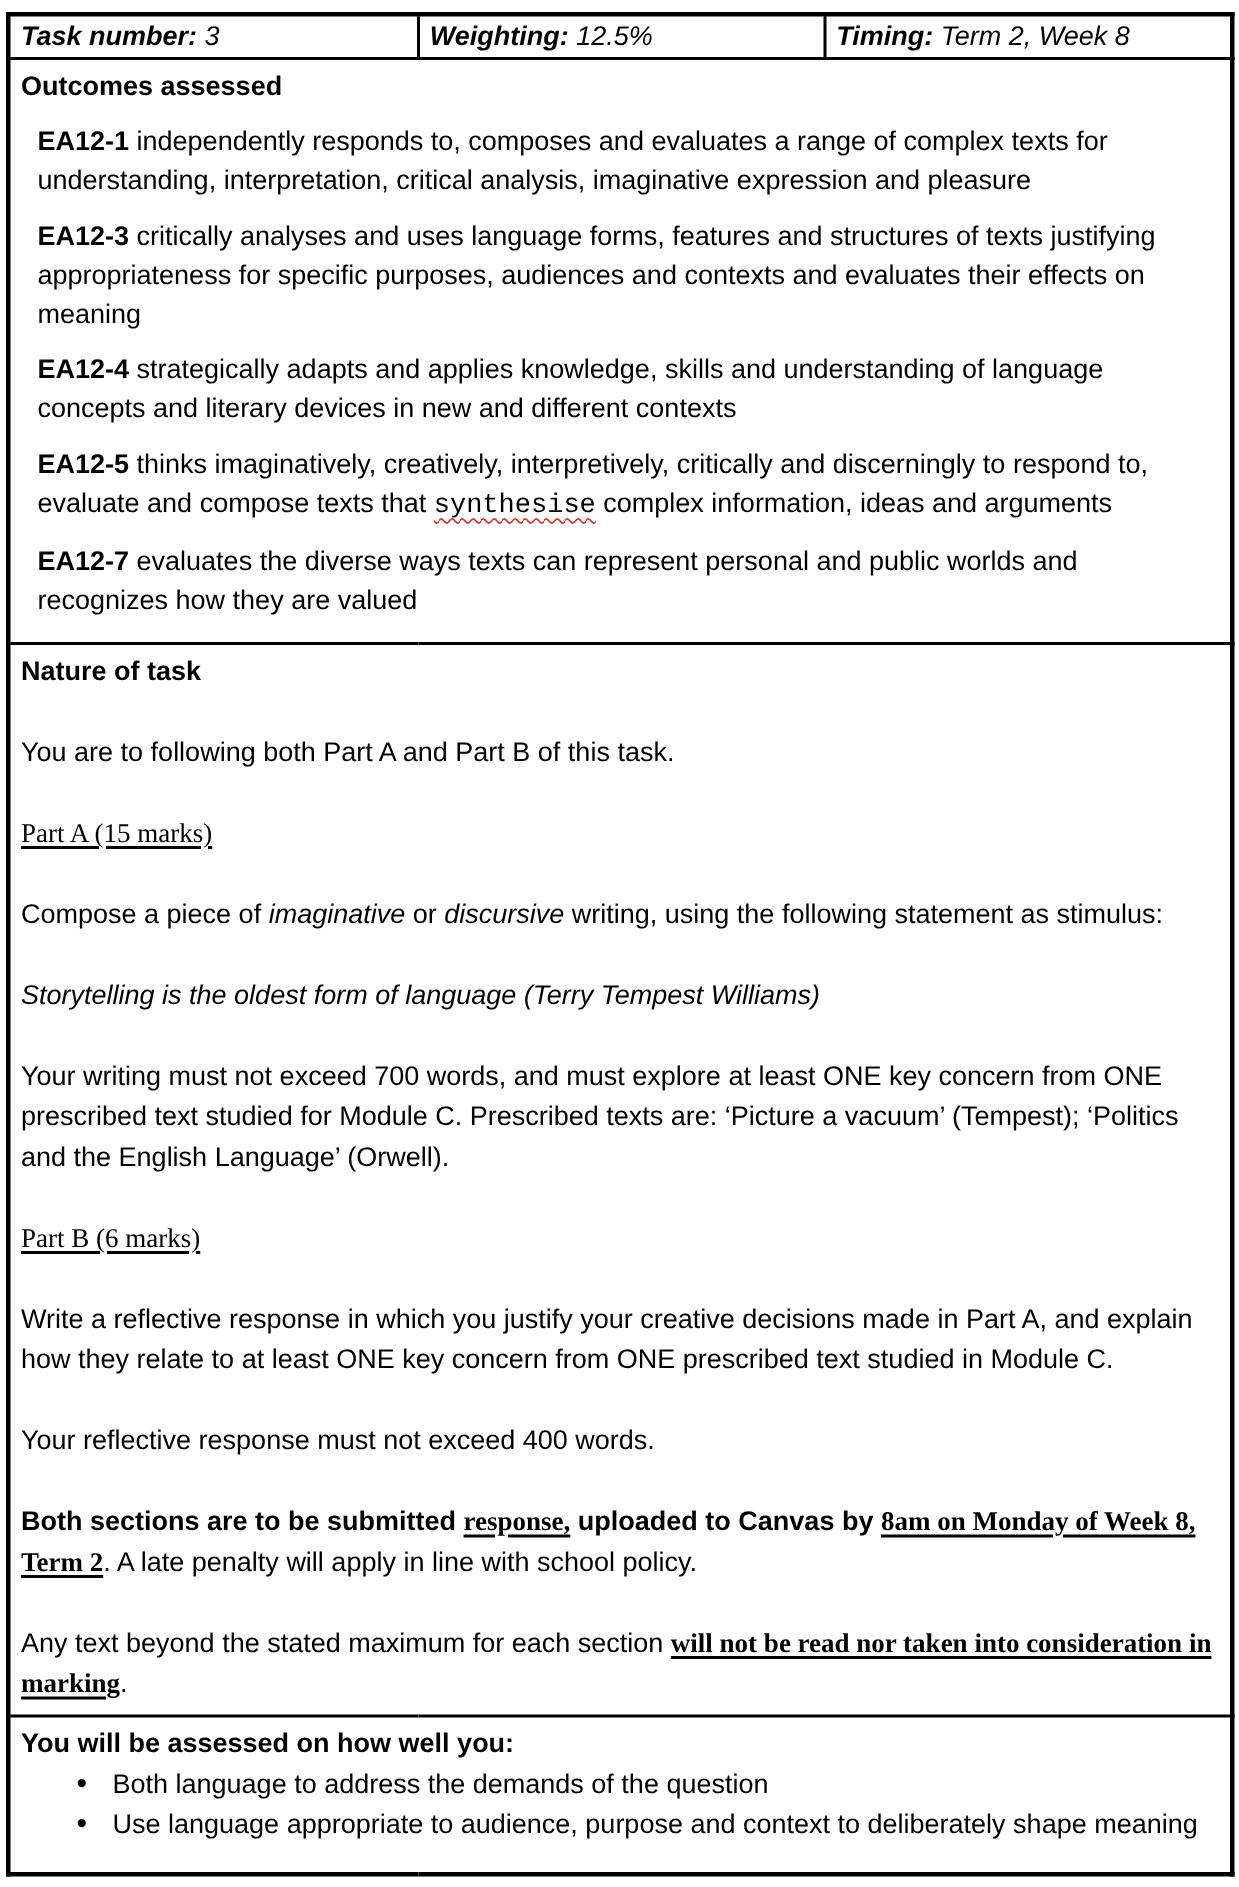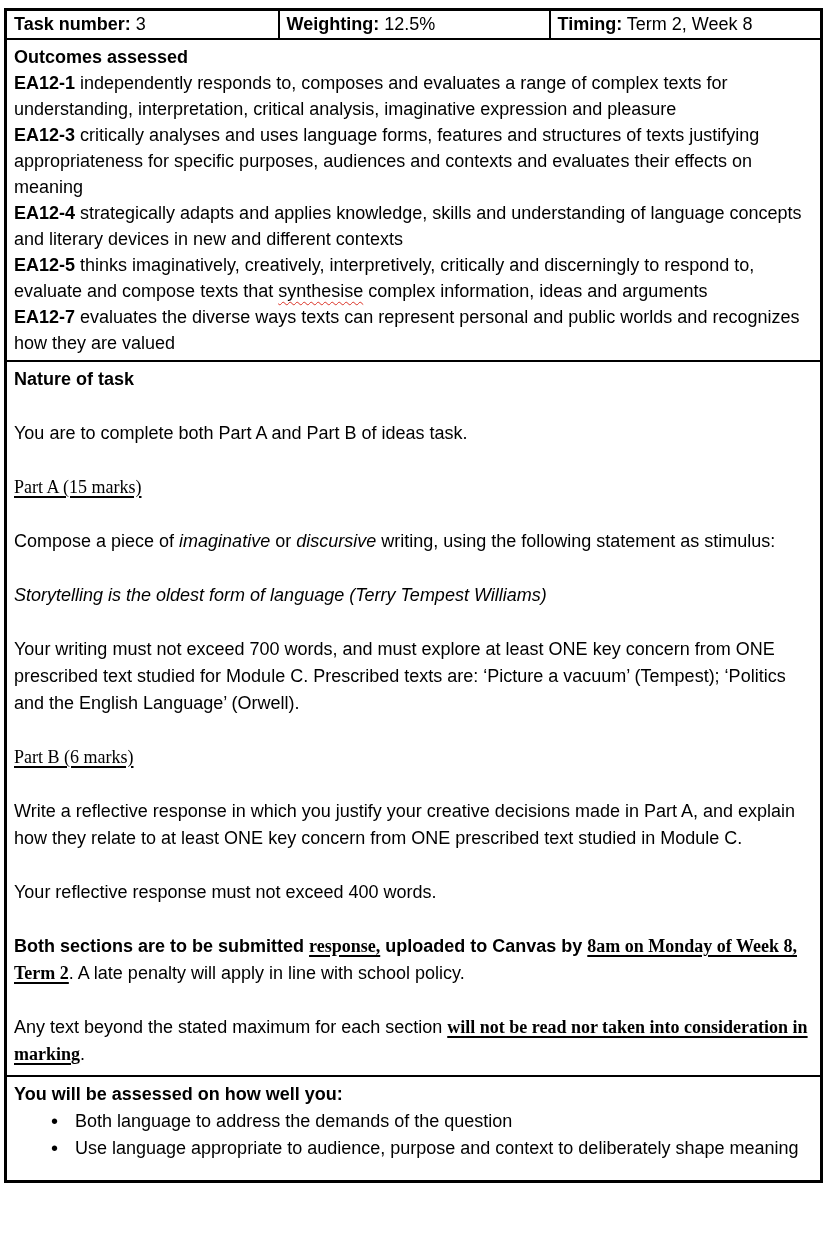--- a/index.html
+++ b/index.html
@@ -21,35 +21,37 @@
     border: 2px solid #000;
     vertical-align: top;
     font-size: 18px;
   }
   
   .hdr-cell {
     padding: 2px 7px 3px 7px;
     line-height: 22px;
     white-space: nowrap;
     overflow: hidden;
+    font-style: italic;
   }
   .b { font-weight: bold; }
   .i { font-style: italic; }
   .u { text-decoration: underline; text-decoration-thickness: 1.5px; text-underline-offset: 3px; font-family: Liberation Serif, serif; }
   .sq {
     text-decoration: underline;
     text-decoration-style: wavy;
     text-decoration-color: #da3125;
     text-decoration-thickness: 1px;
     text-underline-offset: 4px;
+    font-family: Liberation Mono, monospace;
   }
   
   .section { padding: 4px 8px 7px 7px; }
   .outcomes-cell { line-height: 26px; padding-bottom: 4px; }
-  .outcomes-cell .para { margin: 0; }
+  .outcomes-cell .para { margin: 11px; }
   .nature-cell { line-height: 27px; }
   .nature-cell .para { margin: 27px 0 0 0; }
   .heading { font-weight: bold; margin: 0; }
   .assess-cell { line-height: 27px; padding-bottom: 18px; }
   .assess-cell ul { margin: 0; padding: 0; list-style: none; }
   .assess-cell li { position: relative; padding-left: 61px; }
   .assess-cell li::before {
     content: "\2022";
     position: absolute;
     left: 37px;
@@ -86,21 +88,21 @@
       <div class="para"><span class="b">EA12-3</span><span> critically analyses and uses language forms, features and structures of texts justifying appropriateness for specific purposes, audiences and contexts and evaluates their effects on meaning</span></div>
       <div class="para"><span class="b">EA12-4</span><span> strategically adapts and applies knowledge, skills and understanding of language concepts and literary devices in new and different contexts</span></div>
       <div class="para"><span class="b">EA12-5</span><span> thinks imaginatively, creatively, interpretively, critically and discerningly to respond to, evaluate and compose texts that </span><span class="sq">synthesise</span><span> complex information, ideas and arguments</span></div>
       <div class="para"><span class="b">EA12-7</span><span> evaluates the diverse ways texts can represent personal and public worlds and recognizes how they are valued</span></div>
     </td>
   </tr>
 
   <tr>
     <td class="section nature-cell" colspan="3">
       <div class="heading">Nature of task</div>
-      <div class="para"><span>You are to complete both Part A and Part B of ideas task.</span></div>
+      <div class="para"><span>You are to following both Part A and Part B of this task.</span></div>
       <div class="para"><span class="u">Part A (15 marks)</span></div>
       <div class="para"><span>Compose a piece of </span><span class="i">imaginative</span><span> or </span><span class="i">discursive</span><span> writing, using the following statement as stimulus:</span></div>
       <div class="para"><span class="i">Storytelling is the oldest form of language (Terry Tempest Williams)</span></div>
       <div class="para"><span>Your writing must not exceed 700 words, and must explore at least ONE key concern from ONE prescribed text studied for Module C. Prescribed texts are: ‘Picture a vacuum’ (Tempest); ‘Politics and the English Language’ (Orwell).</span></div>
       <div class="para"><span class="u">Part B (6 marks)</span></div>
       <div class="para"><span>Write a reflective response in which you justify your creative decisions made in Part A, and explain how they relate to at least ONE key concern from ONE prescribed text studied in Module C.</span></div>
       <div class="para"><span>Your reflective response must not exceed 400 words.</span></div>
       <div class="para"><span class="b">Both sections are to be submitted </span><span class="b u">response,</span><span class="b"> uploaded to Canvas by </span><span class="b u">8am on Monday of Week 8, Term 2</span><span>. A late penalty will apply in line with school policy.</span></div>
       <div class="para"><span>Any text beyond the stated maximum for each section </span><span class="b u">will not be read nor taken into consideration in marking</span><span>.</span></div>
     </td>

